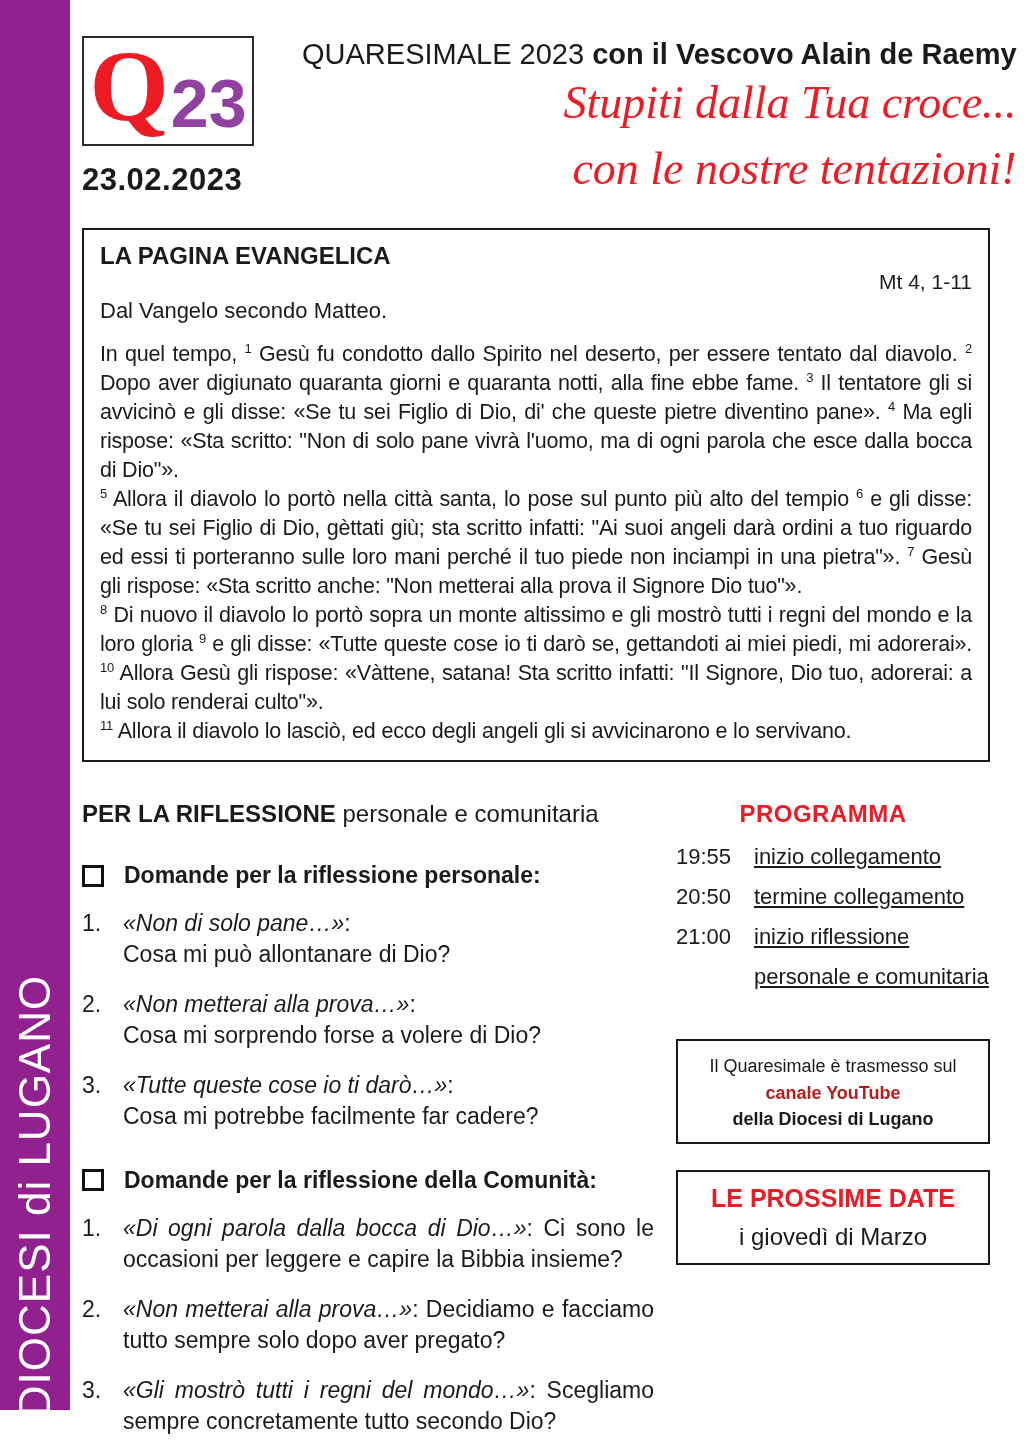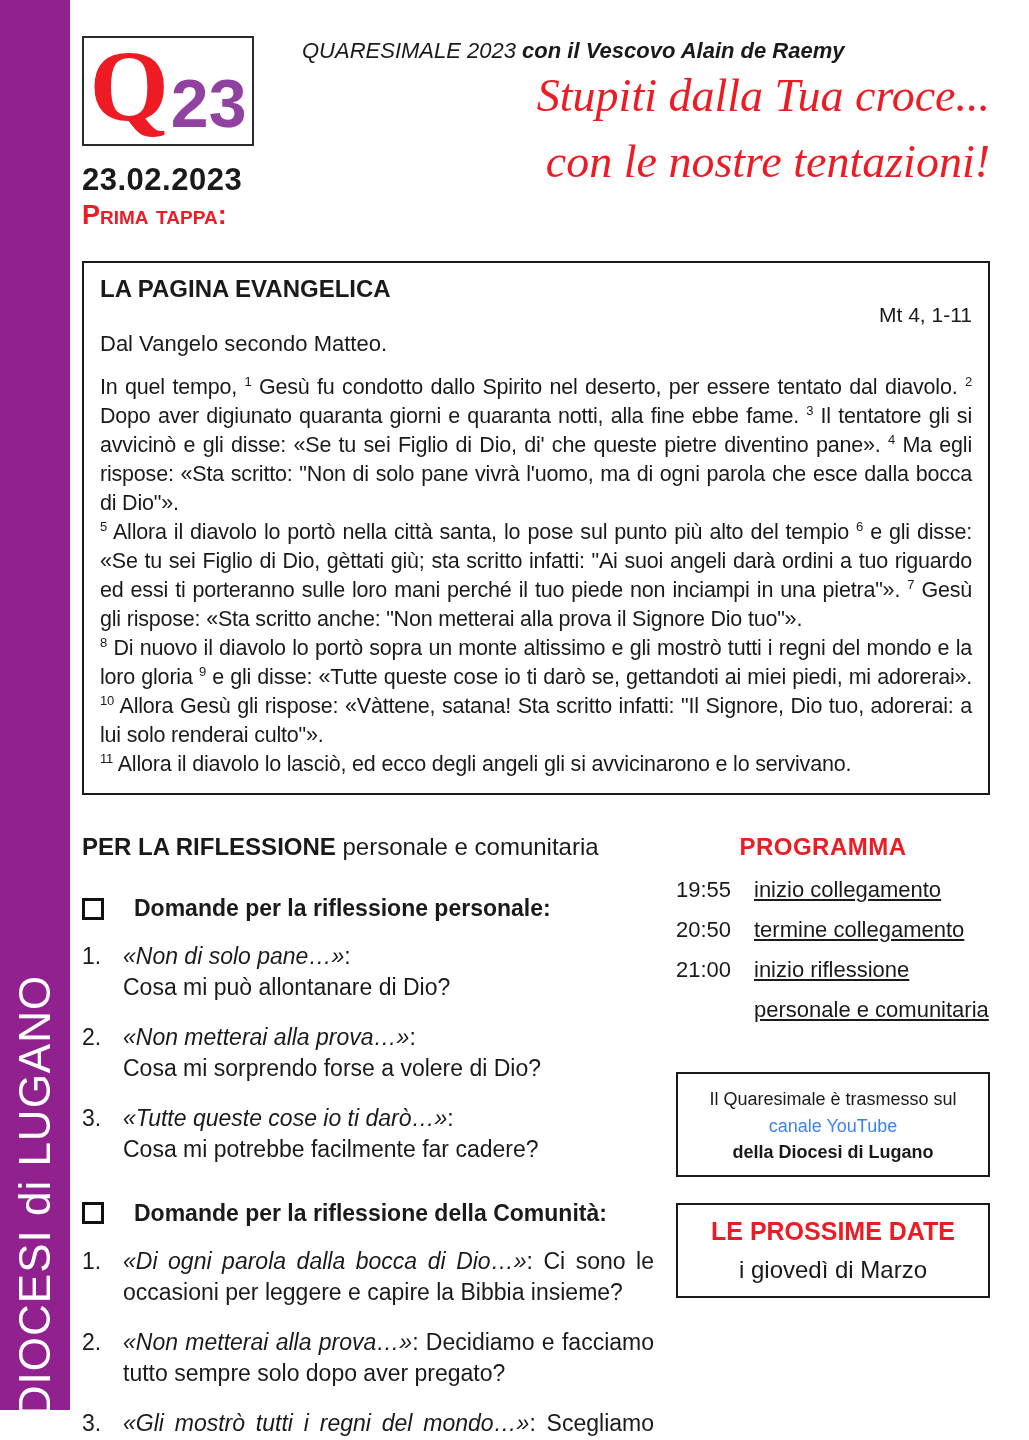--- a/index.html
+++ b/index.html
@@ -17,60 +17,60 @@
   .header{display:flex;}
   .header-left{width:196px;flex-shrink:0;}
   .logo-box{width:168px;height:106px;border:2px solid #2b2b2b;display:flex;
             align-items:center;justify-content:center;background:#fff;}
   .logo-q{font-family:"Liberation Serif", serif;font-weight:bold;color:#ed1c24;
           font-size:102px;line-height:0.84;margin-top:-8px;}
   .logo-year{color:#9141a0;font-size:68px;font-weight:bold;margin-top:24px;margin-left:2px;}
   .date-line{font-size:31px;font-weight:bold;margin-top:16px;letter-spacing:0.5px;}
   .stage-line{font-size:27px;font-weight:bold;color:#ed1c24;font-variant:small-caps;margin-top:2px;}
   .header-right{flex:1;padding-left:24px;}
-  .main-title{font-size:22px;margin-top:2px;white-space:nowrap;font-style:italic;}
+  .main-title{font-size:29px;margin-top:2px;white-space:nowrap;}
   .t-bold{font-weight:bold;}
   .script-title{color:#ed1c24;text-align:right;font-family:cursive;font-style:italic;margin-top:8px;}
   .script-line1{font-size:46px;line-height:1.05;}
   .script-line2{font-size:46px;line-height:1.05;margin-top:18px;}
   
   .gospel-box{margin-top:30px;border:2px solid #1a1a1a;padding:12px 16px 14px 16px;}
   .gospel-heading{font-weight:bold;font-size:24px;}
   .gospel-ref{text-align:right;font-size:21px;margin-top:0;}
   .gospel-intro{font-size:22px;margin-top:4px;}
   .gospel-body{margin-top:16px;font-size:21.5px;line-height:1.35;text-align:justify;
                letter-spacing:-0.2px;}
   .gpar sup{font-size:13px;line-height:0;}
   
   .columns{margin-top:38px;display:flex;}
   .col-left{width:572px;flex-shrink:0;}
   .col-right{flex:1;padding-left:22px;}
   .refl-heading{font-size:24px;}
   .refl-heading .bold{font-weight:bold;}
   .refl-section{margin-top:34px;}
-  .refl-title-row{display:flex;align-items:center;gap:30px;font-weight:bold;font-size:23px;}
+  .refl-title-row{display:flex;align-items:center;gap:20px;font-weight:bold;font-size:23px;}
   .checkbox{width:16px;height:16px;border:3px solid #111;display:inline-block;flex-shrink:0;}
   .q-item{display:flex;margin-top:19px;font-size:23px;line-height:1.35;}
   .q-num{width:41px;flex-shrink:0;}
   .q-body{flex:1;text-align:justify;}
   .q-quote{font-style:italic;}
   
   .prog-title{color:#ed1c24;font-weight:bold;font-size:24px;text-align:center;
               padding-right:20px;letter-spacing:0.5px;}
   .prog-rows{margin-top:14px;}
   .prog-row{display:flex;font-size:22px;line-height:1.4;}
   .prog-time{width:62px;flex-shrink:0;}
   .prog-lines{padding-left:16px;flex:1;}
   .prog-line{margin-bottom:9px;text-decoration:underline;}
   .prog-line.bold{font-weight:bold;}
   .prog-line.indent{padding-left:18px;}
   
   .yt-box{border:2px solid #1a1a1a;margin-top:38px;padding:12px 4px 10px 4px;
           text-align:center;font-size:18px;line-height:1.45;}
-  .yt-red{color:#3b82f6;font-weight:normal;}
+  .yt-red{color:#b91c1c;font-weight:bold;}
   .yt-bold{font-weight:bold;}
   .dates-box{border:2px solid #1a1a1a;margin-top:26px;padding:12px 4px 12px 4px;text-align:center;}
   .dates-title{color:#ed1c24;font-weight:bold;font-size:25px;}
   .dates-subtitle{font-size:24px;margin-top:10px;}
 </style>
 </head>
 <body>
 
 <div class="page">
 
@@ -82,21 +82,20 @@
 
   <div class="content">
 
     <div class="header">
       <div class="header-left">
         <div class="logo-box">
           <span class="logo-q">Q</span>
           <span class="logo-year">23</span>
         </div>
         <div class="date-line">23.02.2023</div>
-        <div class="stage-line">Prima tappa:</div>
       </div>
       <div class="header-right">
         <div class="main-title"><span>QUARESIMALE 2023 </span><span class="t-bold">con il Vescovo Alain de Raemy</span></div>
         <div class="script-title">
           <div class="script-line1">Stupiti dalla Tua croce...</div>
           <div class="script-line2">con le nostre tentazioni!</div>
         </div>
       </div>
     </div>
 

